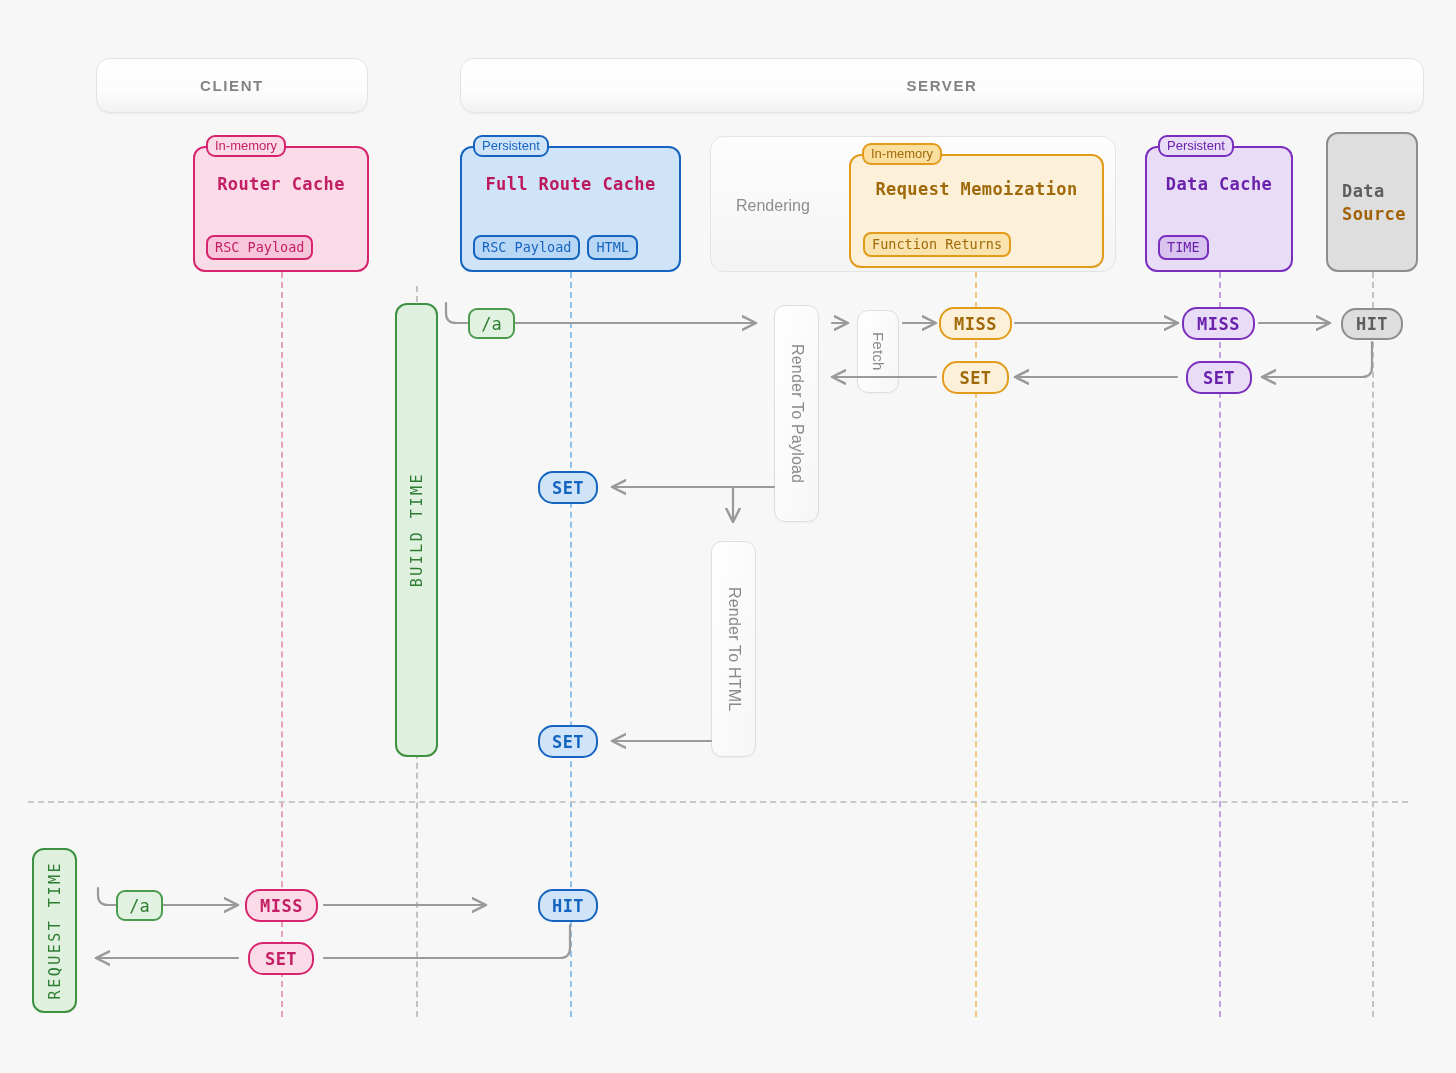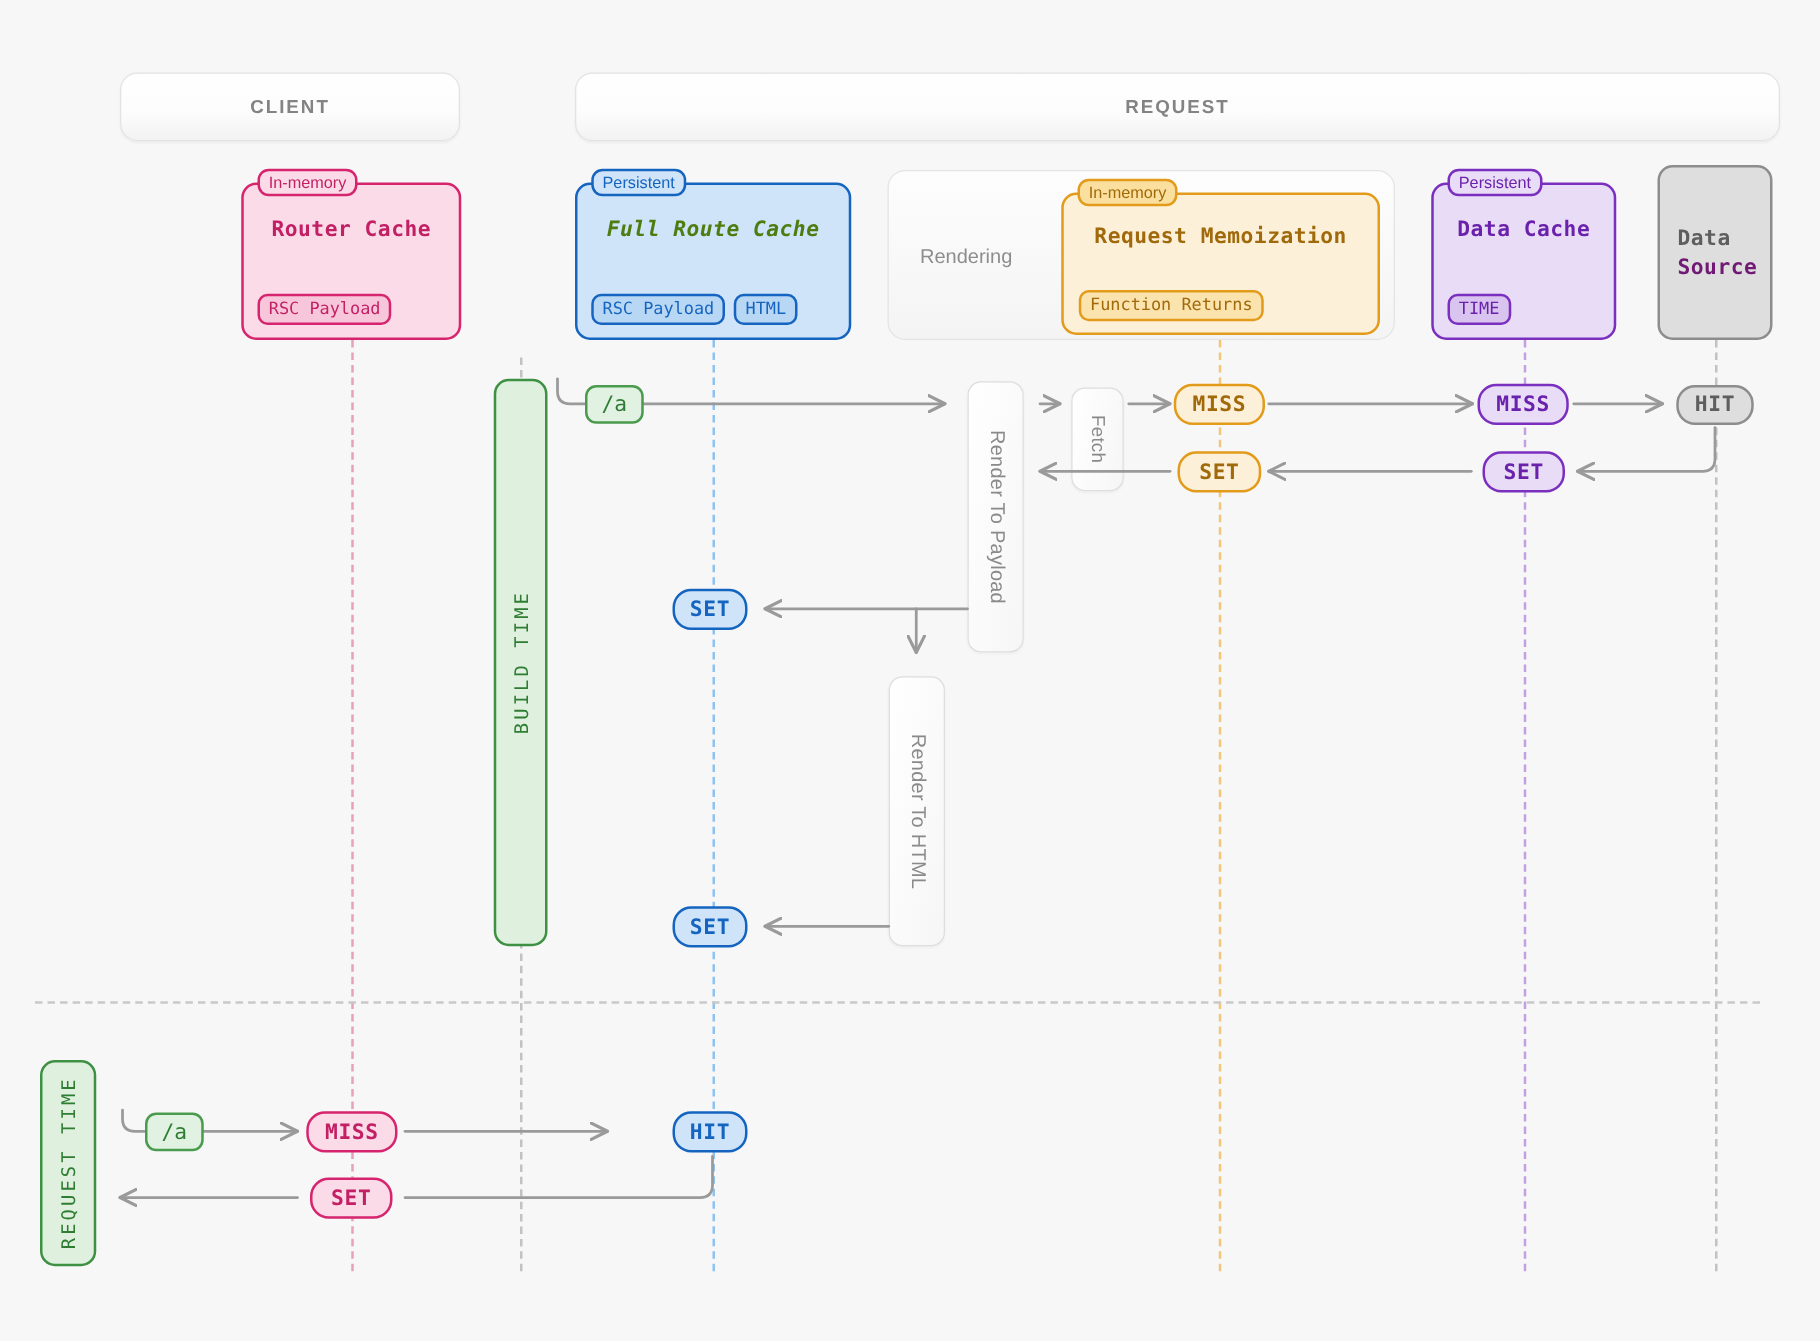--- a/index.html
+++ b/index.html
@@ -102,21 +102,21 @@
 </style>
 </head>
 <body>
 
 <div id="stage">
 
   <div class="abs zone-header" style="left:96px;top:58px;width:272px;height:55px;">
     <span>CLIENT</span>
   </div>
   <div class="abs zone-header" style="left:460px;top:58px;width:964px;height:55px;">
-    <span>REQUEST</span>
+    <span>SERVER</span>
   </div>
 
   <div class="abs lifeline" style="left:281px;top:272px;height:745px;border-left-color:#e8a0bd;"></div>
   <div class="abs lifeline" style="left:416px;top:286px;height:731px;border-left-color:#c2c2c2;"></div>
   <div class="abs lifeline" style="left:570px;top:272px;height:745px;border-left-color:#8ec2ef;"></div>
   <div class="abs lifeline" style="left:975px;top:272px;height:745px;border-left-color:#f2c67b;"></div>
   <div class="abs lifeline" style="left:1219px;top:272px;height:745px;border-left-color:#c3a0e4;"></div>
   <div class="abs lifeline" style="left:1372px;top:272px;height:745px;border-left-color:#c2c2c2;"></div>
 
   <div class="abs hsep" style="left:28px;top:801px;width:1380px;"></div>
@@ -130,21 +130,21 @@
       <div class="chip" style="border-color:#d6256e;color:#c21f64;background:#f8c6da;">
         <span>RSC Payload</span>
       </div>
     </div>
   </div>
 
   <div class="abs card" style="left:460px;top:146px;width:221px;height:126px;background:#cfe4f8;border-color:#1565c0;">
     <div class="tag" style="border-color:#1565c0;color:#1565c0;background:#cfe4f8;">
       <span>Persistent</span>
     </div>
-    <div class="card-title" style="color:#4d7c0f;margin-top:26px;font-style:italic;">Full Route Cache</div>
+    <div class="card-title" style="color:#be185d;margin-top:26px;">Full Route Cache</div>
     <div style="position:absolute;left:11px;bottom:10px;display:flex;gap:7px;">
       <div class="chip" style="border-color:#1565c0;color:#1565c0;background:#b8d7f5;">
         <span>RSC Payload</span>
       </div>
       <div class="chip" style="border-color:#1565c0;color:#1565c0;background:#b8d7f5;">
         <span>HTML</span>
       </div>
     </div>
   </div>
 
@@ -172,21 +172,21 @@
     <div style="position:absolute;left:11px;bottom:10px;display:flex;gap:6px;">
       <div class="chip" style="border-color:#7b2fbe;color:#6a21ab;background:#d9c4ef;">
         <span>TIME</span>
       </div>
     </div>
   </div>
 
   <div class="abs card" style="left:1326px;top:132px;width:92px;height:140px;background:#dedede;border-color:#8d8d8d;border-width:2px;
               display:flex;flex-direction:column;align-items:flex-start;justify-content:center;padding-left:14px;">
     <div class="card-title" style="color:#5e5e5e;text-align:right;">Data</div>
-    <div class="card-title" style="color:#701a75;text-align:left;margin-top:3px;">Source</div>
+    <div class="card-title" style="color:#a16207;text-align:left;margin-top:3px;">Source</div>
   </div>
 
   <div class="abs timebar" style="left:395px;top:303px;width:43px;height:454px;">
     <span>BUILD TIME</span>
   </div>
   <div class="abs timebar" style="left:32px;top:848px;width:45px;height:165px;">
     <span>REQUEST TIME</span>
   </div>
 
   <div class="abs proc" style="left:774px;top:305px;width:45px;height:217px;">

